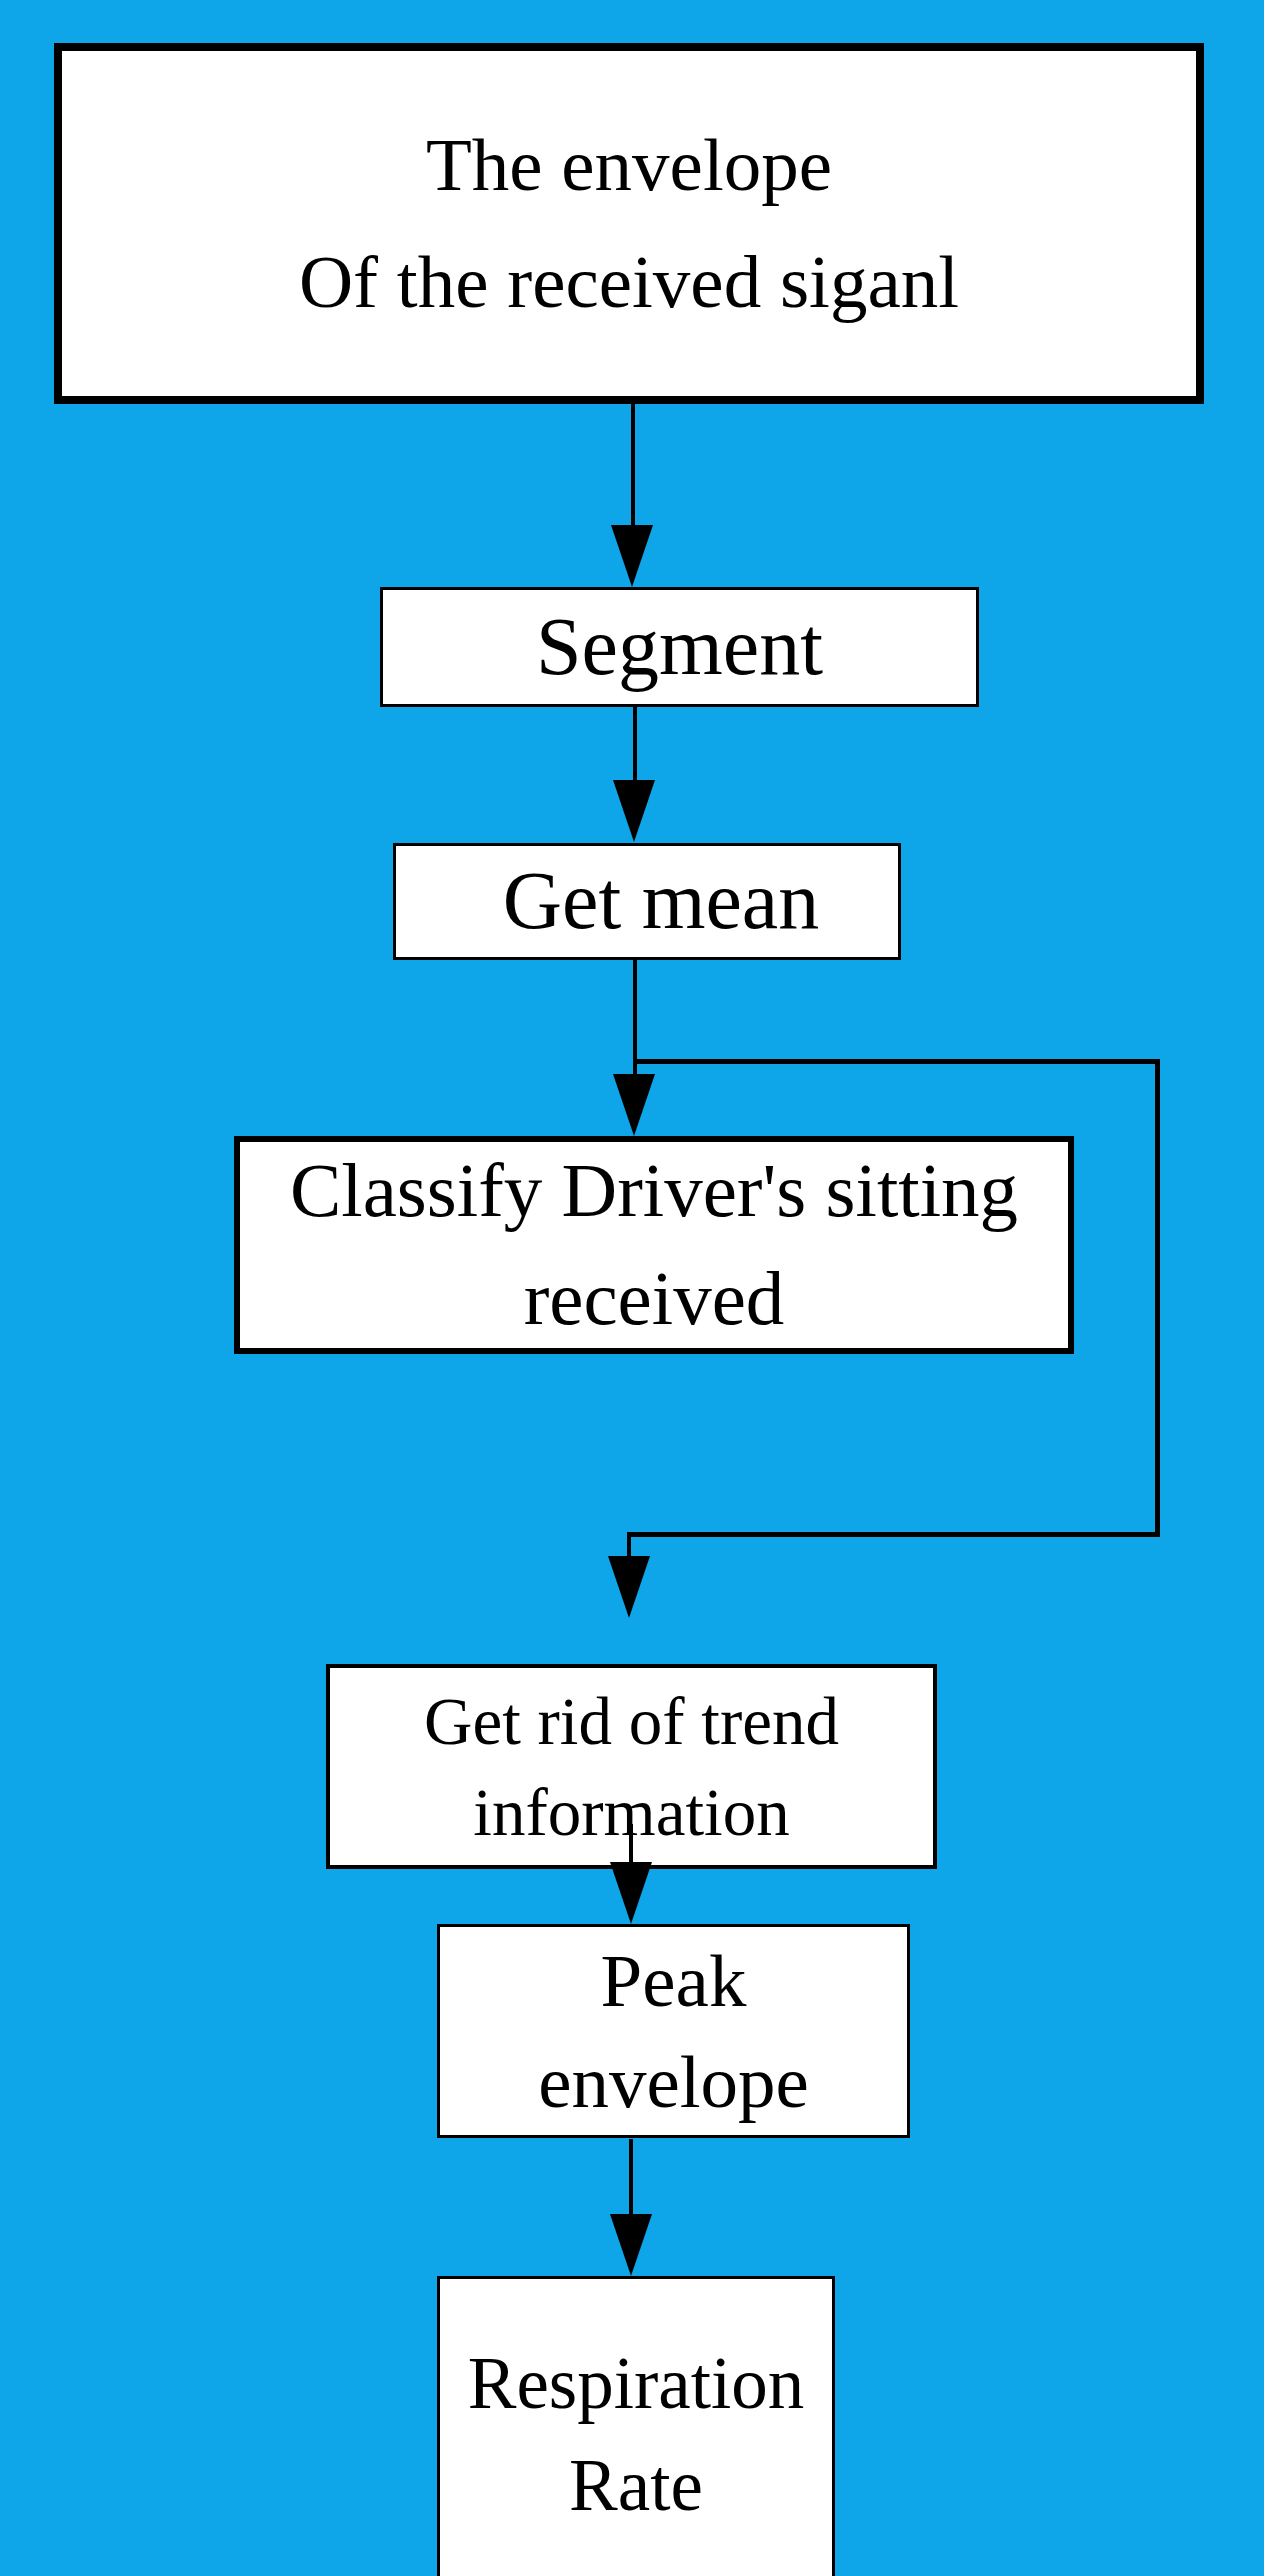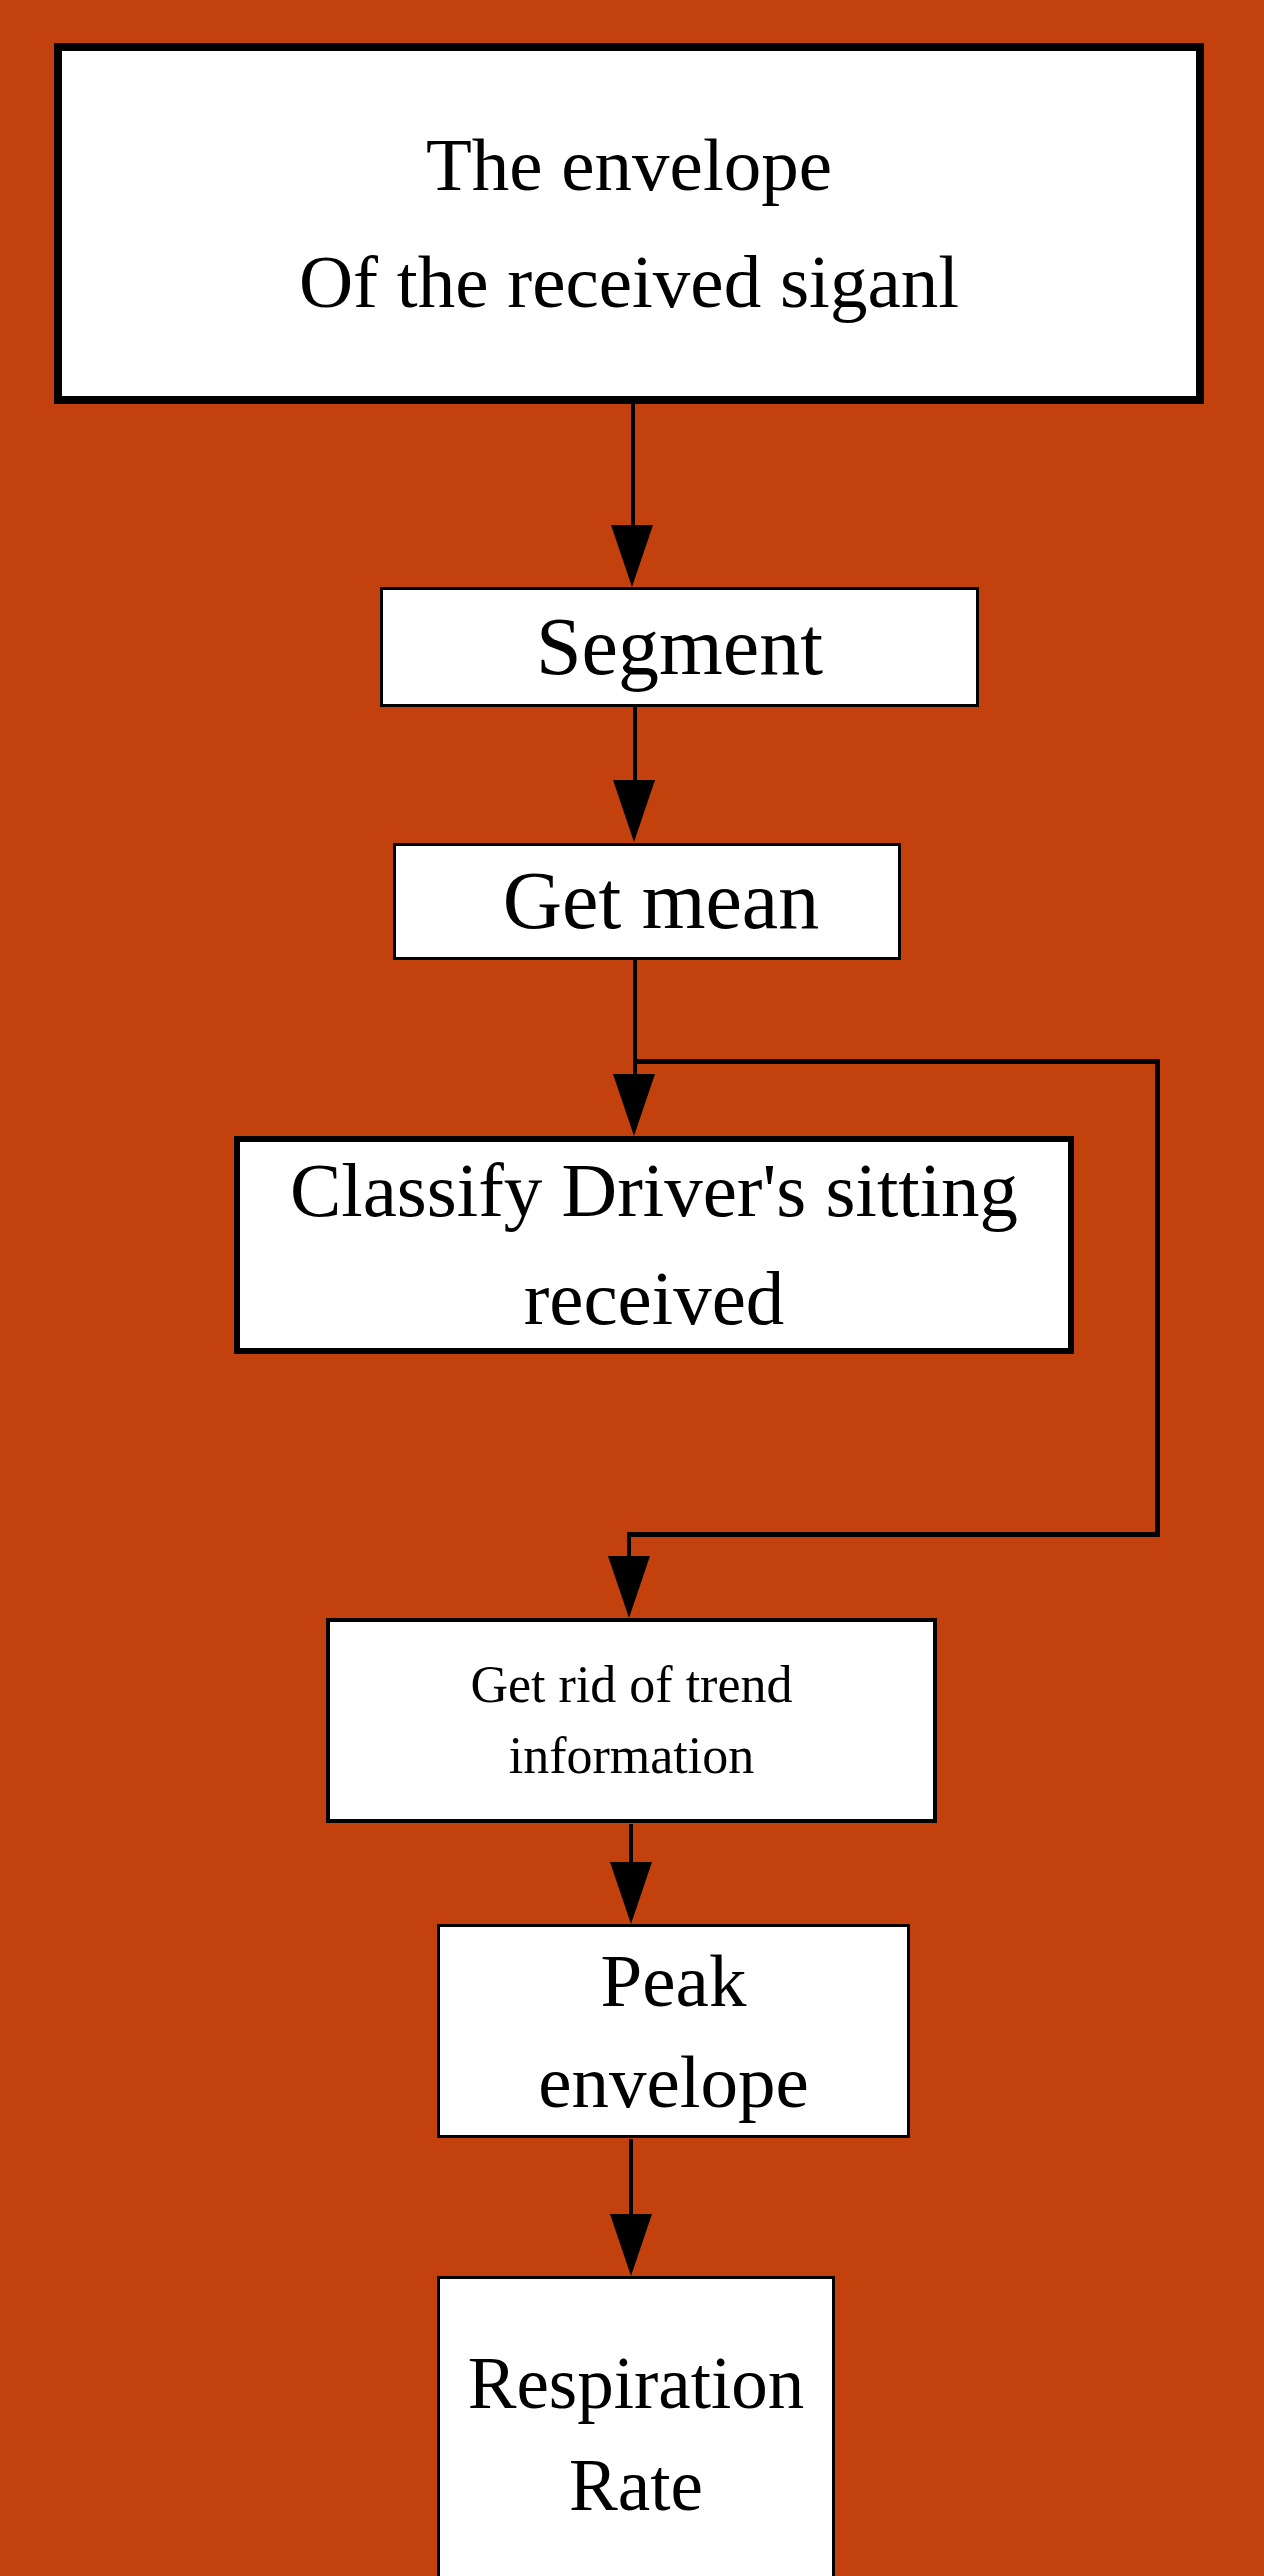--- a/index.html
+++ b/index.html
@@ -4,21 +4,21 @@
 <style>
   html, body {
     margin: 0;
     padding: 0;
     background: #ffffff;
   }
   #canvas {
     position: relative;
     width: 1265px;
     height: 2576px;
-    background: #c2410c;
+    background: #0ea5e9;
     font-family: "Liberation Serif", "DejaVu Serif", serif;
     color: #000000;
     overflow: hidden;
   }
   .box {
     position: absolute;
     box-sizing: border-box;
     border: 3.6px solid #000000;
     background: #ffffff;
     display: flex;
@@ -73,21 +73,21 @@
   <div class="vline" style="left:1155px; top:1059px; width:4.5px; height:478px;"></div>
   <div class="hline" style="left:627px; top:1532px; width:532px; height:4.5px;"></div>
   <div class="vline" style="left:627px; top:1532px; width:3.6px; height:28.6px;"></div>
   <div class="arr-down" style="left:608px; top:1556px;"></div>
 
   <div class="box" style="left:234px; top:1136px; width:840px; height:218px; border-width:6.2px; font-size:77px; line-height:1.4;">
     <span>Classify Driver's sitting</span>
     <span>received</span>
   </div>
 
-  <div class="box" style="left:326px; top:1618px; width:611px; height:205px; border-width:4.5px; font-size:52px;">
+  <div class="box" style="left:326px; top:1664px; width:611px; height:205px; border-width:4.5px; font-size:67px;">
     <span>Get rid of trend</span>
     <span>information</span>
   </div>
 
   <div class="vline" style="left:629px; top:1824px; width:3.6px; height:42px;"></div>
   <div class="arr-down" style="left:610px; top:1862px;"></div>
 
   <div class="box" style="left:437px; top:1924px; width:473px; height:214px; font-size:75px;">
     <span>Peak</span>
     <span>envelope</span>

